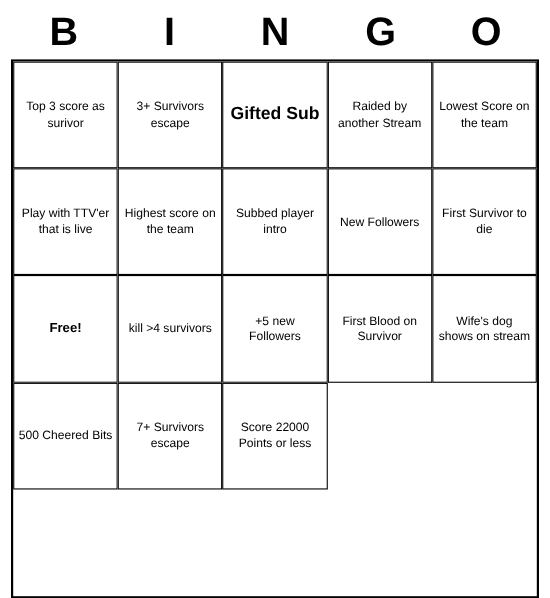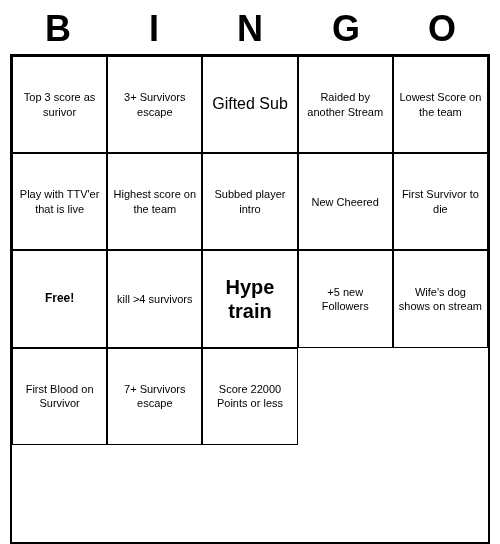--- a/index.html
+++ b/index.html
@@ -62,21 +62,21 @@
     }
 
     .bingo-cell.large-text {
       font-size: 20px;
       font-weight: bold;
       line-height: 1.2;
     }
 
     .bingo-cell.medium-large {
       font-size: 16px;
-      font-weight: normal;
+      font-weight: bold;
     }
   </style>
 </head>
 <body>
 
 <div class="bingo-header">
   <span class="bingo-letter">B</span>
   <span class="bingo-letter">I</span>
   <span class="bingo-letter">N</span>
   <span class="bingo-letter">G</span>
@@ -85,23 +85,23 @@
 
 <div class="bingo-grid" id="bingo-grid">
 <div class="bingo-cell">Top 3 score as surivor</div>
     <div class="bingo-cell">3+ Survivors escape</div>
     <div class="bingo-cell medium-large">Gifted Sub</div>
     <div class="bingo-cell">Raided by another Stream</div>
     <div class="bingo-cell">Lowest Score on the team</div>
     <div class="bingo-cell">Play with TTV'er that is live</div>
     <div class="bingo-cell">Highest score on the team</div>
     <div class="bingo-cell">Subbed player intro</div>
-    <div class="bingo-cell">New Cheered</div>
+    <div class="bingo-cell">New Followers</div>
     <div class="bingo-cell">First Survivor to die</div>
     <div class="bingo-cell free">Free!</div>
     <div class="bingo-cell">kill &gt;4 survivors</div>
-    <div class="bingo-cell large-text">Hype train</div>
     <div class="bingo-cell">+5 new Followers</div>
+    <div class="bingo-cell">First Blood on Survivor</div>
     <div class="bingo-cell">Wife's dog shows on stream</div>
-    <div class="bingo-cell">First Blood on Survivor</div>
+    <div class="bingo-cell">500 Cheered Bits</div>
     <div class="bingo-cell">7+ Survivors escape</div>
     <div class="bingo-cell">Score 22000 Points or less</div>
   </div>
 
 </body></html>

